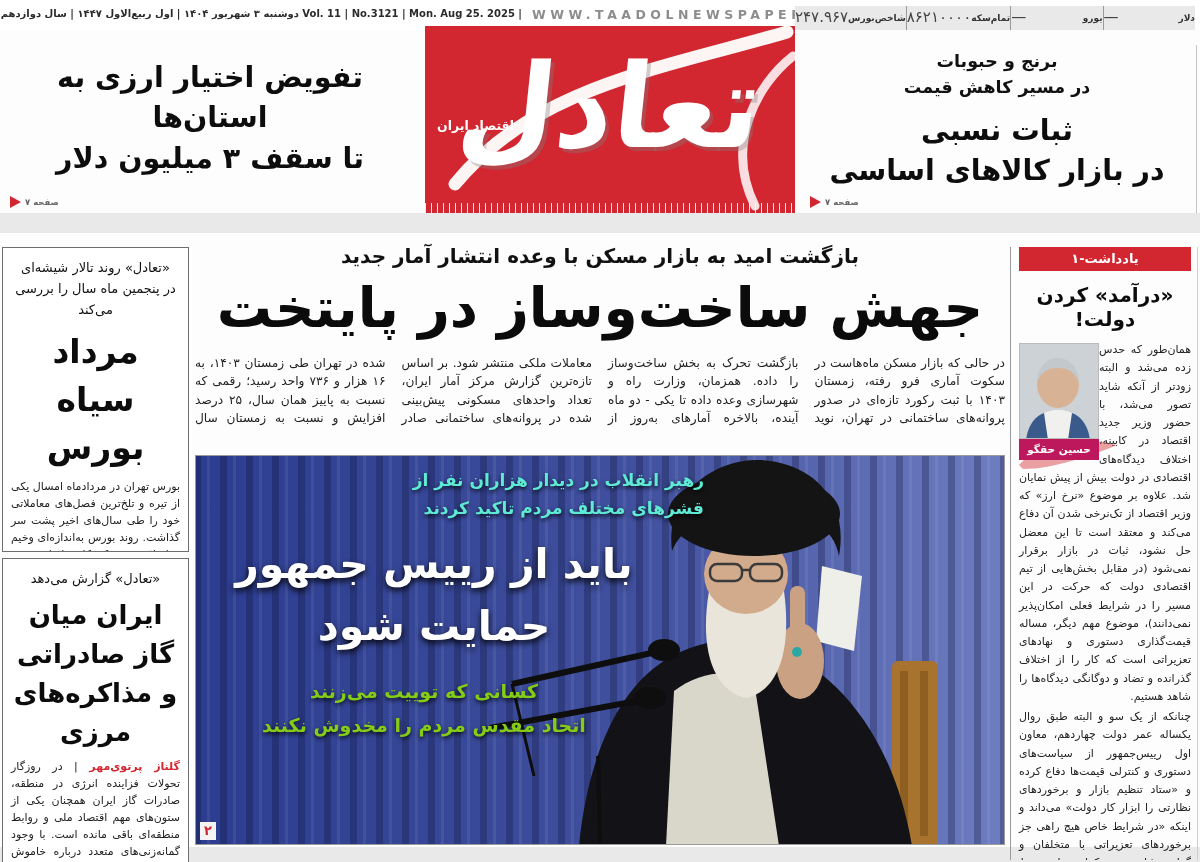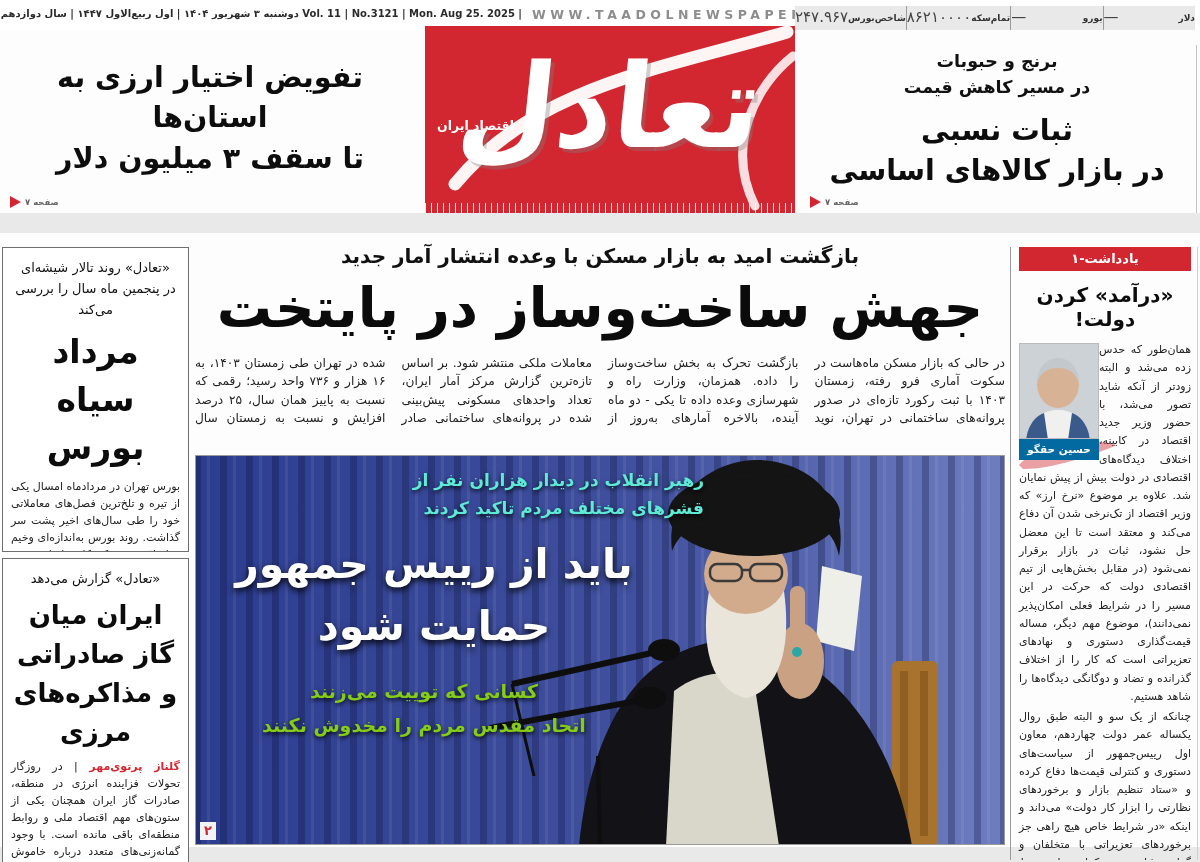--- a/index.html
+++ b/index.html
@@ -69,21 +69,21 @@
   .byline { color:#d22730; font-weight:bold; }
 
   
   .note { position:absolute; top:247px; left:1010px; width:188px; height:613px; border-left:1px solid #9a9a9a; border-right:1px solid #cfcfcf; padding:0 6px 0 8px; overflow:hidden; }
   .note-header { background:#d22730; color:#fff; font-size:13px; font-weight:bold; text-align:center; padding:4px 0 5px; }
   .note-title { margin:12px 0 10px; text-align:center; font-size:20px; font-weight:bold; color:#0c0c0c; }
   .note-body { font-size:11px; line-height:1.66; text-align:justify; color:#222; position:relative; }
   .note-body p { margin-bottom:2px; }
   .author-fig { float:left; width:80px; margin:2px 0 6px 0; position:relative; }
   .author-photo { width:80px; height:96px; background:#cdd2d6; border:1px solid #bbb; position:relative; overflow:hidden; }
-  .author-band { background:#0369a1; color:#fff; text-align:center; font-size:10.5px; font-weight:bold; padding:2px 0; position:relative; z-index:2; }
+  .author-band { background:#be185d; color:#fff; text-align:center; font-size:10.5px; font-weight:bold; padding:2px 0; position:relative; z-index:2; }
   .watermark { position:absolute; top:86px; left:-6px; width:110px; height:46px; z-index:1; opacity:.8; pointer-events:none; }
 </style>
 </head>
 <body>
 
 <div class="topbar">
   <div class="issue-info"><span class="en">Vol. 11 | No.3121 | Mon. Aug 25. 2025 |</span> <span>دوشنبه ۳ شهریور ۱۴۰۴ | اول ربیع‌الاول ۱۴۴۷ | سال دوازدهم | شماره ۳۱۲۱ | ۸ صفحه | قیمت: ۱۵۰۰۰ تومان</span></div>
   <div class="website">WWW.TAADOLNEWSPAPER.IR</div>
   <div class="indicators">
     <div class="indicator">

